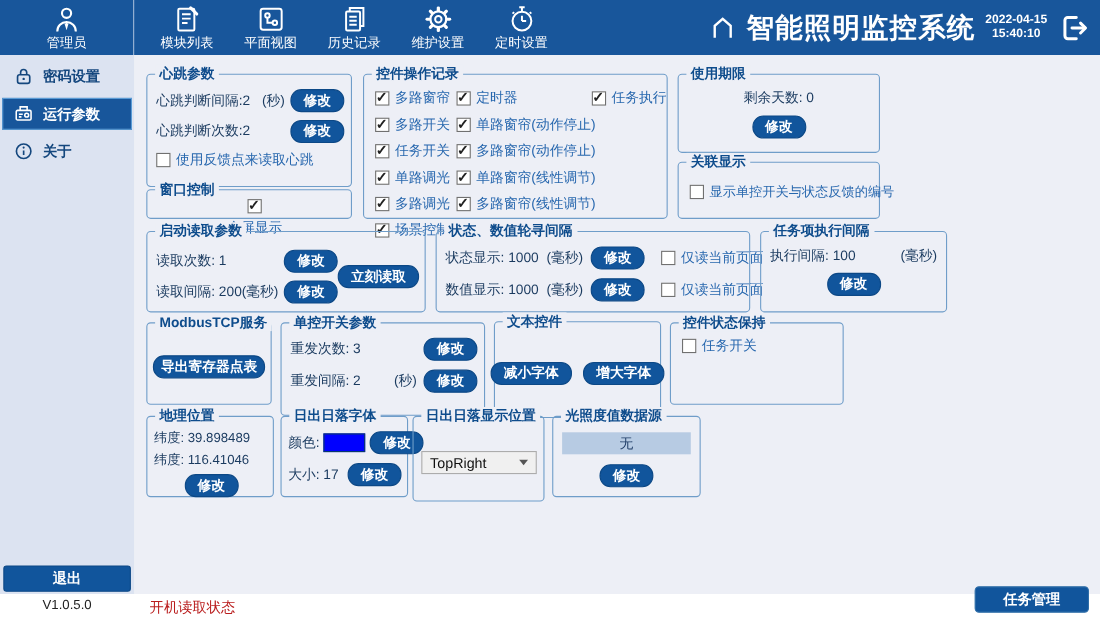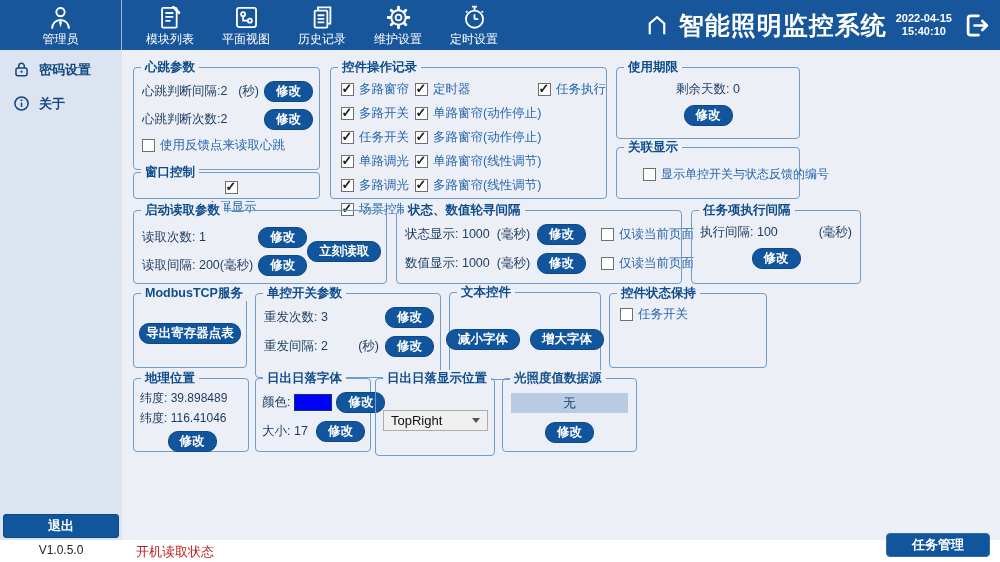--- a/index.html
+++ b/index.html
@@ -196,20 +196,31 @@
   <div class="side-item">
     <span>
       <svg width="19" height="19" viewBox="0 0 24 24" fill="none" stroke="#14477E" stroke-width="1.9">
         <rect x="5" y="10" width="14" height="10" rx="2.5"></rect>
         <path d="M8.5 10V7.5a3.5 3.5 0 0 1 7 0V10"></path>
         <circle cx="12" cy="14.8" r="1.4" fill="#14477E" stroke="none"></circle>
       </svg>
     </span>
     <span>密码设置</span>
   </div>
+  <div class="side-item selected">
+    <span>
+      <svg width="19" height="19" viewBox="0 0 24 24" fill="none" stroke="#fff" stroke-width="1.8">
+        <rect x="3.5" y="8" width="17" height="11" rx="1.5"></rect>
+        <path d="M8 8V4h8v4"></path>
+        <circle cx="15.5" cy="13.5" r="2.2"></circle>
+        <path d="M6.5 12.5h4.5M6.5 15.5h3"></path>
+      </svg>
+    </span>
+    <span>运行参数</span>
+  </div>
   <div class="side-item">
     <span>
       <svg width="19" height="19" viewBox="0 0 24 24" fill="none" stroke="#14477E" stroke-width="1.9">
         <circle cx="12" cy="12" r="8.3"></circle>
         <path d="M12 11v5.3"></path>
         <circle cx="12" cy="7.8" r="1.2" fill="#14477E" stroke="none"></circle>
       </svg>
     </span>
     <span>关于</span>
   </div>
@@ -310,21 +321,21 @@
   <div class="grp" style="left:494px; top:17px; width:184px; height:72px;">
     <span class="grp-legend">使用期限</span>
     <div class="col" style="align-items:center; padding-top:13px; gap:7px;">
       <span class="lbl">剩余天数: 0</span>
       <button class="btn">修改</button>
     </div>
   </div>
 
   <div class="grp" style="left:494px; top:97px; width:184px; height:52px;">
     <span class="grp-legend">关联显示</span>
-    <label class="cbrow" style="margin:18px 0 0 26px;">
+    <label class="cbrow" style="margin:18px 0 0 10px;">
       <input type="checkbox" class="cb" style="">
       <span class="cblbl" style="font-size:12px;">显示单控开关与状态反馈的编号</span>
     </label>
   </div>
 
   <div class="grp" style="left:11px; top:160px; width:254px; height:74px;">
     <span class="grp-legend">启动读取参数</span>
     <div class="frow" style="height:100%; padding:8px 8px 0 8px; align-items:center;">
       <div class="col" style="gap:7px; width:166px;">
         <div class="frow">

